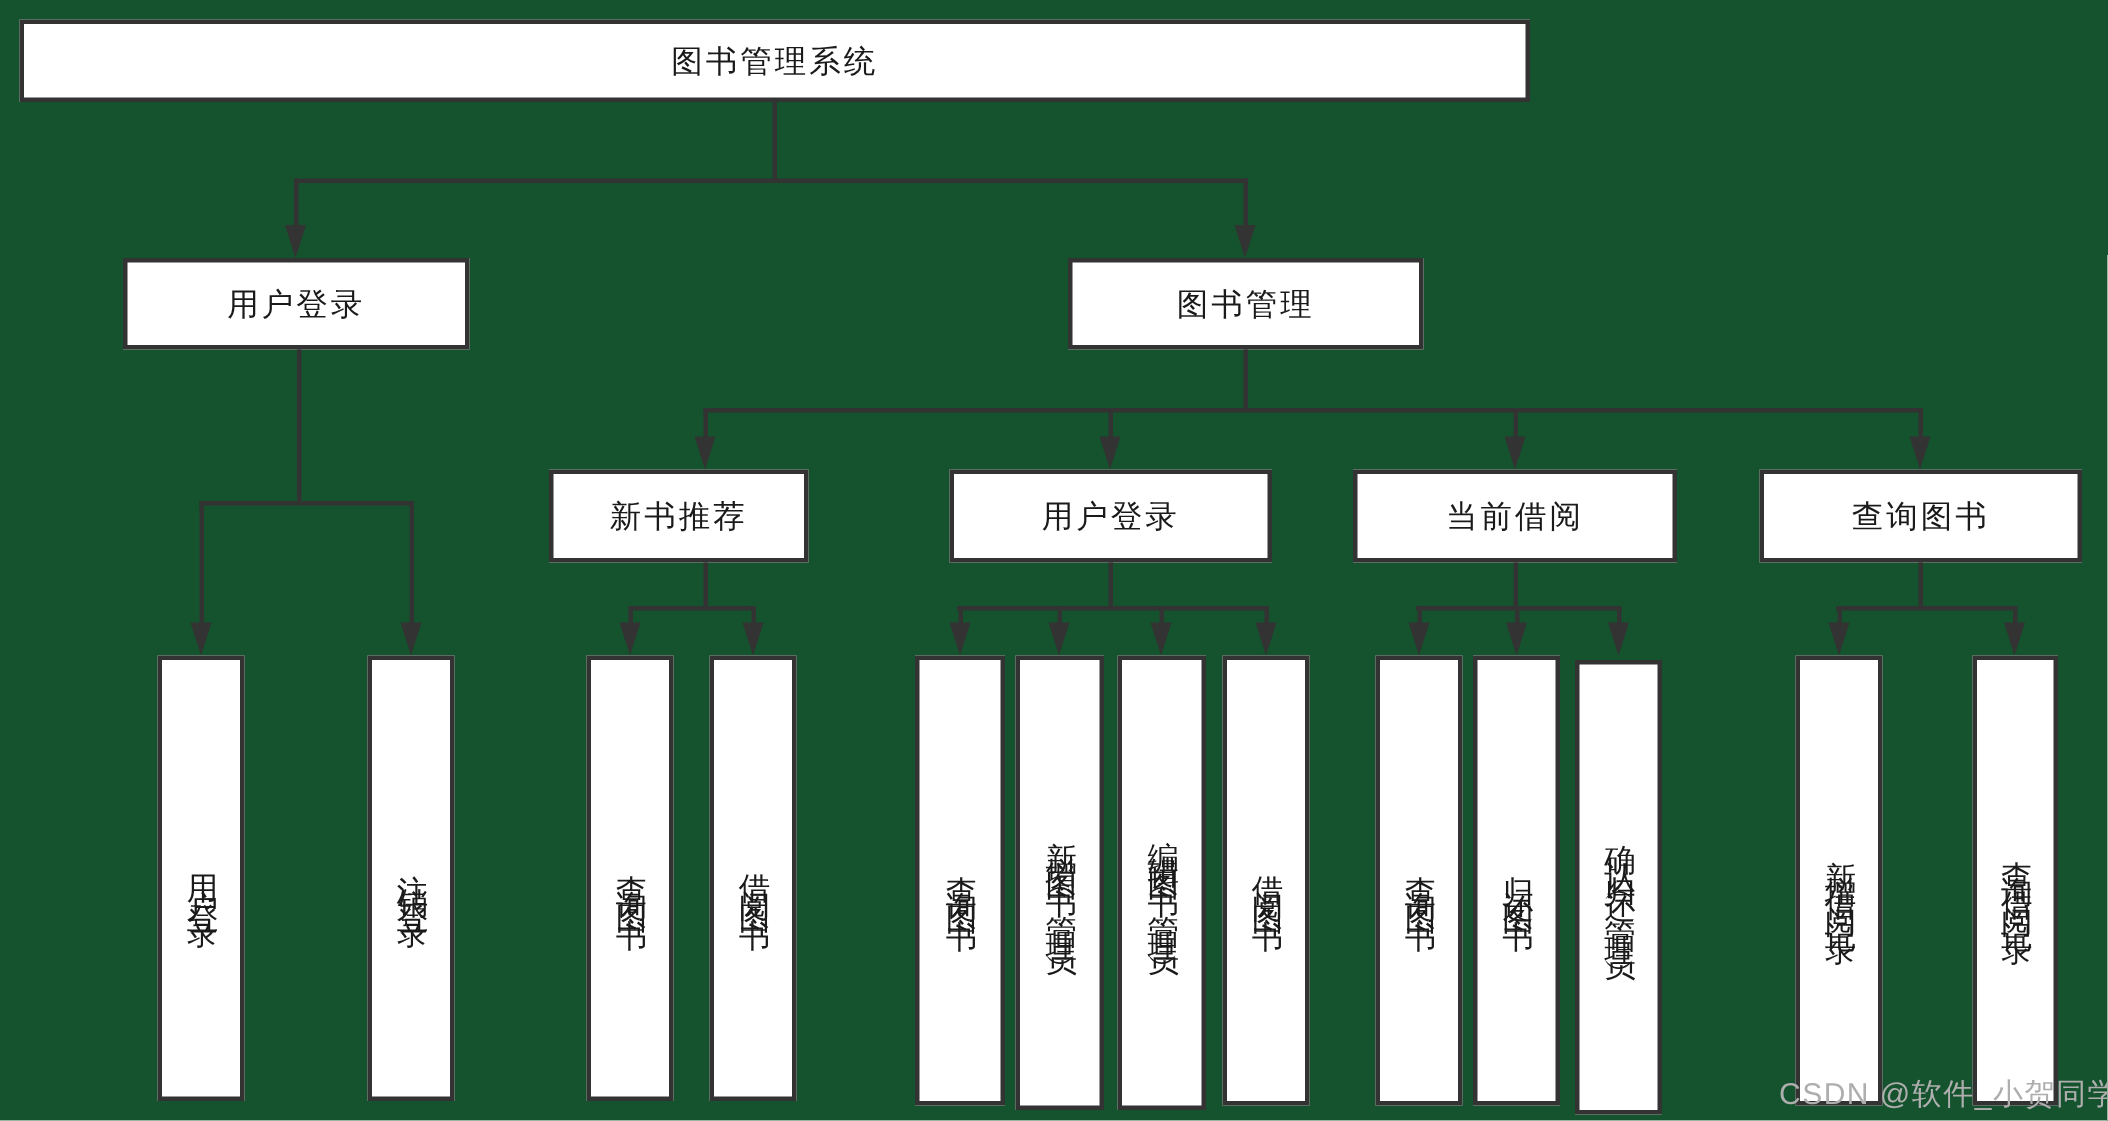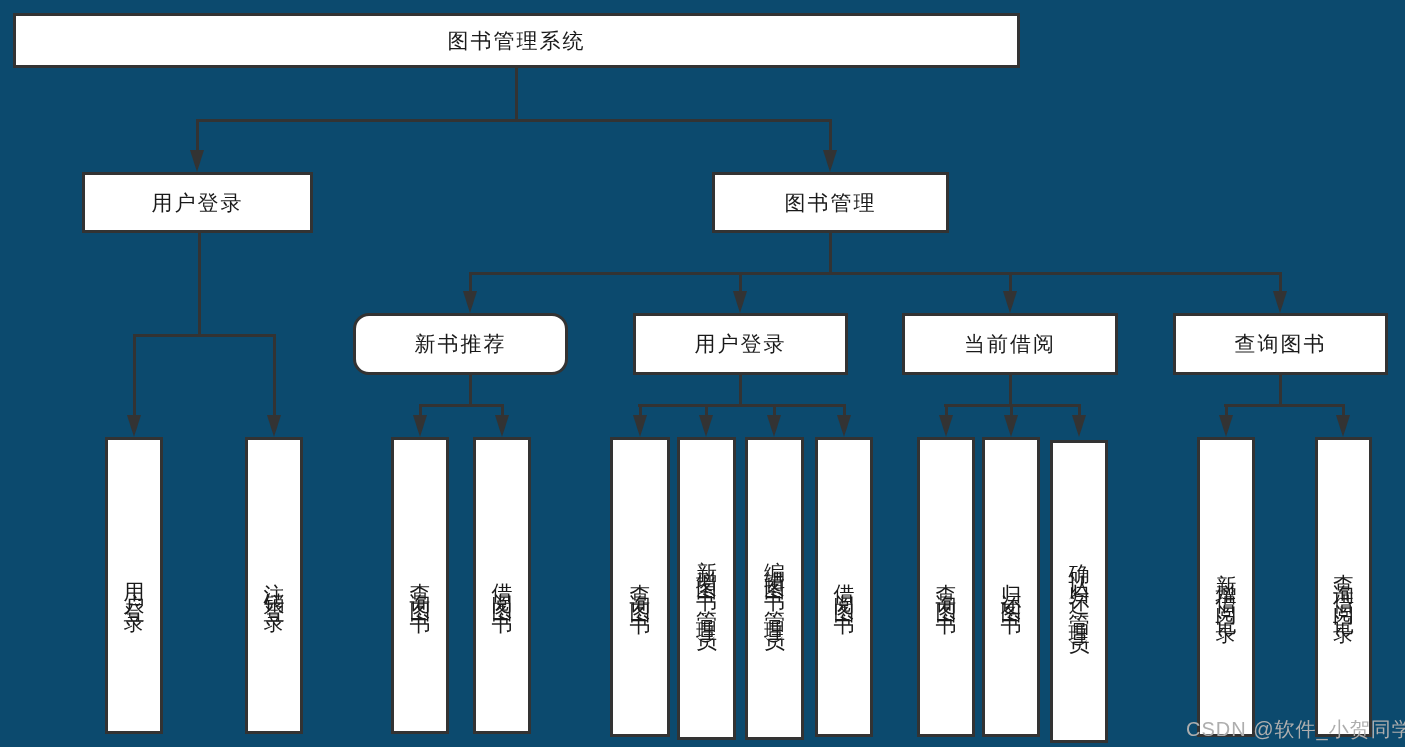--- a/index.html
+++ b/index.html
@@ -4,21 +4,21 @@
 <style>
   :root{
     --line:#333333;
     --text:#1a1a1a;
   }
   html,body{margin:0;padding:0;background:#ffffff;}
   body{font-family:"Liberation Sans", sans-serif;}
   #canvas{
     position:relative;
     width:1405px;height:747px;
-    background:#0c4a6e;
+    background:#14532d;
     overflow:hidden;
   }
   .box{
     position:absolute;
     box-sizing:border-box;
     border:3px solid var(--line);
     background:#ffffff;
     display:flex;
     align-items:center;
     justify-content:center;
@@ -90,21 +90,21 @@
   <div class="hline" style="left:469px;top:272px;width:813px;"></div>
   <div class="vline" style="left:469px;top:272px;height:23px;"></div>
   <div class="tri" style="left:463px;top:291px;"></div>
   <div class="vline" style="left:739px;top:272px;height:23px;"></div>
   <div class="tri" style="left:733px;top:291px;"></div>
   <div class="vline" style="left:1009px;top:272px;height:23px;"></div>
   <div class="tri" style="left:1003px;top:291px;"></div>
   <div class="vline" style="left:1279px;top:272px;height:23px;"></div>
   <div class="tri" style="left:1273px;top:291px;"></div>
 
-  <div class="box" style="left:353px;top:313px;width:215px;height:62px;border-radius:16px;">
+  <div class="box" style="left:366px;top:313px;width:173px;height:62px;">
     <span>新书推荐</span>
   </div>
   <div class="box" style="left:633px;top:313px;width:215px;height:62px;">
     <span>用户登录</span>
   </div>
   <div class="box" style="left:902px;top:313px;width:216px;height:62px;">
     <span>当前借阅</span>
   </div>
   <div class="box" style="left:1173px;top:313px;width:215px;height:62px;">
     <span>查询图书</span>

